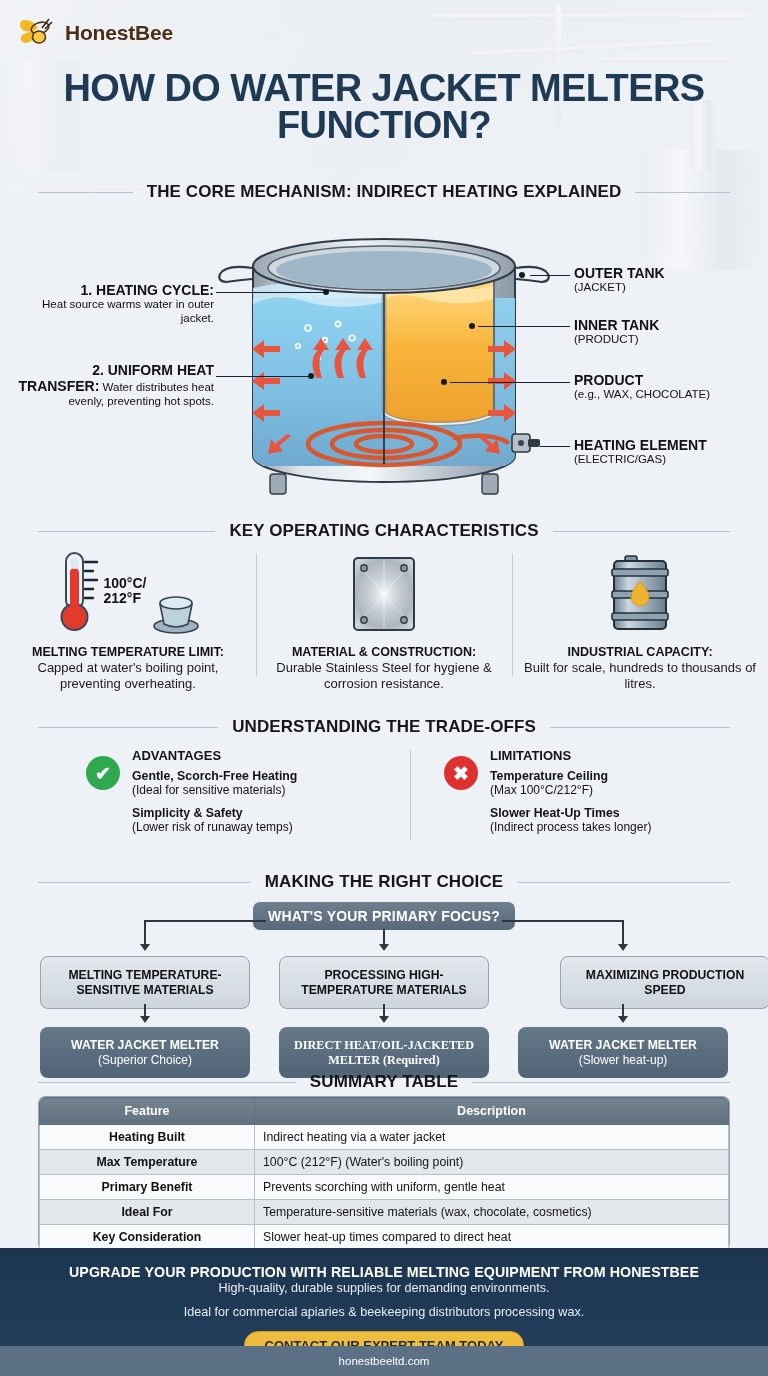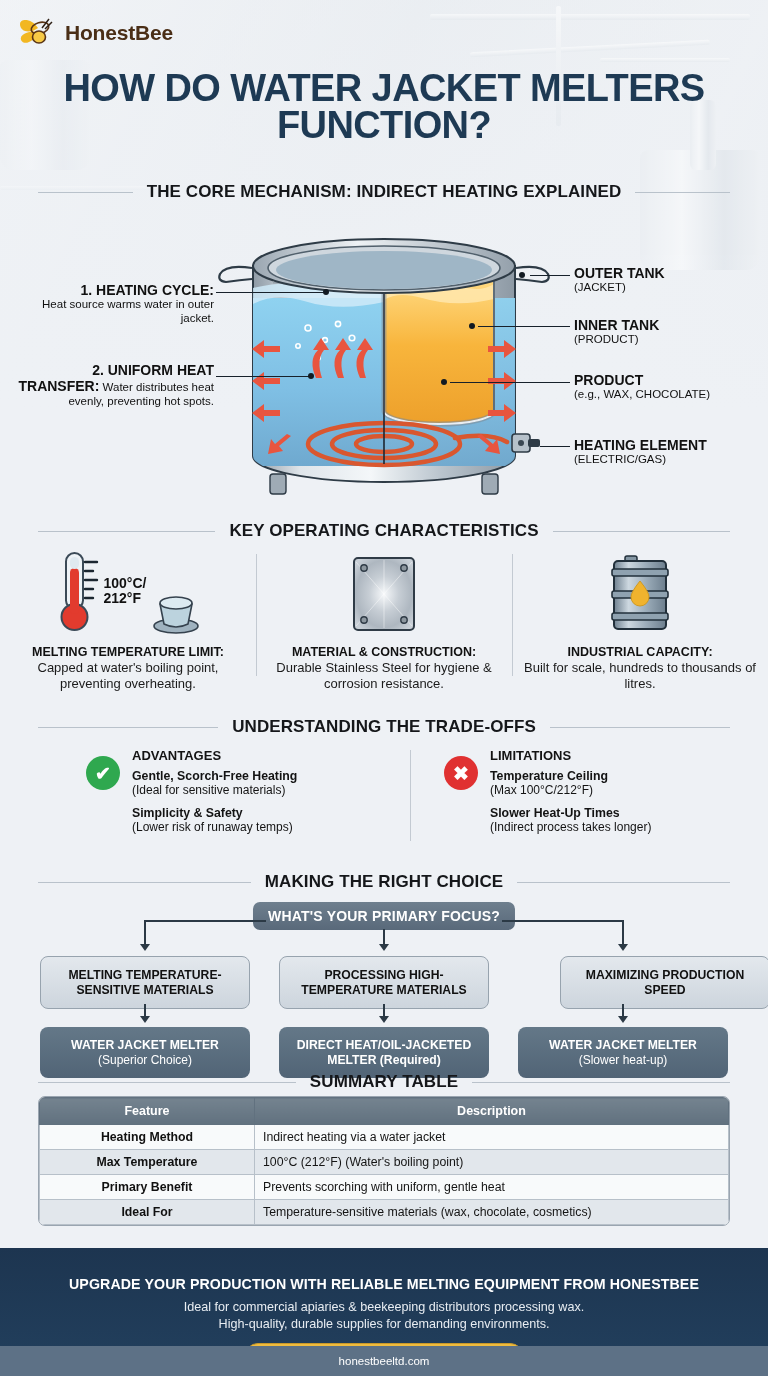--- a/index.html
+++ b/index.html
@@ -110,21 +110,21 @@
   thead th { background: linear-gradient(180deg,#74838f,#61717f); color: #fff; font-weight: bold;
              text-align: center; border-color: #61717f; font-size: 12.5px; padding: 6px 8px; }
   tbody td.feat { width: 215px; text-align: center; font-weight: bold; color: #111; }
   tbody td.desc { color: #151515; }
   tbody tr:nth-child(odd)  td { background: #f8fafb; }
   tbody tr:nth-child(even) td { background: #e2e7ec; }
 
   
   .footer { position: absolute; left: 0; bottom: 0; width: 768px; height: 128px;
             background: linear-gradient(180deg,#1d3550,#22405e); text-align: center; color: #fff; }
-  .footer .f1 { padding-top: 28px; font-size: 14.2px; font-weight: bold; letter-spacing: .1px; }
+  .footer .f1 { padding-top: 16px; font-size: 14.2px; font-weight: bold; letter-spacing: .1px; }
   .footer .f2 { margin-top: 7px; font-size: 12.6px; line-height: 1.35; color: #e8edf2; }
   .cta { display: inline-block; margin-top: 10px; background: #f0bc3e; color: #1c2b3a;
          font-size: 13px; font-weight: bold; padding: 6px 20px; border-radius: 14px;
          border: 1px solid #c9992b; }
   .urlbar { position: absolute; left: 0; bottom: 0; width: 768px; height: 30px;
             background: #5d7186; color: #fff; font-size: 11.5px;
             display: flex; align-items: center; justify-content: center; }
 </style>
 </head>
 <body>
@@ -450,21 +450,21 @@
     <div class="connector" style="left:383px; top:108px; width:1.6px; height:14px;"></div>
     <div class="connector" style="left:622px; top:108px; width:1.6px; height:14px;"></div>
     <div class="arrow" style="left:140px; top:120px;"></div>
     <div class="arrow" style="left:379px; top:120px;"></div>
     <div class="arrow" style="left:618px; top:120px;"></div>
 
     <div class="tnode a" style="left:40px; top:131px;">
       <span>WATER JACKET MELTER</span>
       <span class="sm">(Superior Choice)</span>
     </div>
-    <div class="tnode a" style="left:279px; top:131px;">
+    <div class="tnode a" style="left:279px; top:131px;font-family:Liberation Serif, serif;">
       <span>DIRECT HEAT/OIL-JACKETED MELTER (Required)</span>
     </div>
     <div class="tnode a" style="left:518px; top:131px;">
       <span>WATER JACKET MELTER</span>
       <span class="sm">(Slower heat-up)</span>
     </div>
   </div>
 
   <div class="sec-head" style="position:absolute;top:1072px;left:0;width:768px;">
     <div class="rule"></div>
@@ -475,40 +475,44 @@
   <div class="tbl-wrap">
     <table>
       <thead>
         <tr>
           <th style="width:215px">Feature</th>
           <th>Description</th>
         </tr>
       </thead>
       <tbody>
         <tr>
-          <td class="feat">Heating Method</td>
+          <td class="feat">Heating Built</td>
           <td class="desc">Indirect heating via a water jacket</td>
         </tr>
         <tr>
           <td class="feat">Max Temperature</td>
           <td class="desc">100°C (212°F) (Water's boiling point)</td>
         </tr>
         <tr>
           <td class="feat">Primary Benefit</td>
           <td class="desc">Prevents scorching with uniform, gentle heat</td>
         </tr>
         <tr>
           <td class="feat">Ideal For</td>
           <td class="desc">Temperature-sensitive materials (wax, chocolate, cosmetics)</td>
         </tr>
+        <tr>
+          <td class="feat">Key Consideration</td>
+          <td class="desc">Slower heat-up times compared to direct heat</td>
+        </tr>
       </tbody>
     </table>
   </div>
 
   <div class="footer">
     <div class="f1">UPGRADE YOUR PRODUCTION WITH RELIABLE MELTING EQUIPMENT FROM HONESTBEE</div>
+    <div class="f2" style="margin-top:0">High-quality, durable supplies for demanding environments.</div>
     <div class="f2">Ideal for commercial apiaries &amp; beekeeping distributors processing wax.</div>
-    <div class="f2" style="margin-top:0">High-quality, durable supplies for demanding environments.</div>
     <div class="cta">CONTACT OUR EXPERT TEAM TODAY</div>
     <div class="urlbar">honestbeeltd.com</div>
   </div>
 
 </div>
 
 </body></html>

